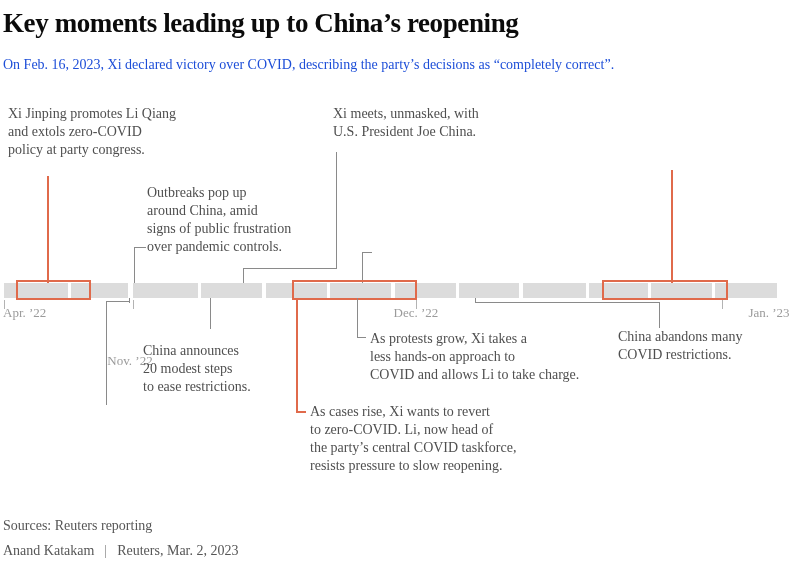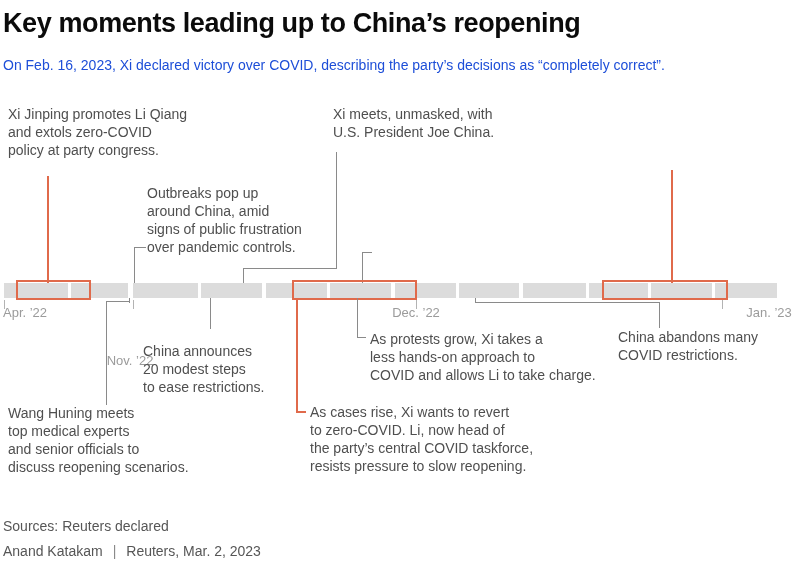--- a/index.html
+++ b/index.html
@@ -1,18 +1,18 @@
 <!DOCTYPE html>
 <html><head>
 <meta charset="utf-8">
 <style>
   html,body{margin:0;padding:0;background:#fff;}
   #canvas{
     position:relative;width:796px;height:573px;background:#ffffff;
-    font-family:Liberation Sans, sans-serif;overflow:hidden;
+    font-family:Liberation Serif, serif;overflow:hidden;
   }
   .title{
     position:absolute;left:3px;top:6px;font-size:27px;line-height:34px;
     font-weight:800;color:#0b0b0b;letter-spacing:-0.4px;white-space:nowrap;
   }
   .subtitle{
     position:absolute;left:3px;top:55px;font-size:14px;line-height:20px;
     color:#1d4ed8;white-space:nowrap;
   }
   .ann{
@@ -92,35 +92,31 @@
   </div>
 
   <div class="conn gray-v" style="left:129px;top:298px;height:5px;"></div>
   <div class="conn gray-tl" style="left:106px;top:301px;width:24px;height:104px;"></div>
   <div class="conn gray-v" style="left:210px;top:298px;height:31px;"></div>
   <div class="conn gray-bl" style="left:357px;top:298px;width:9px;height:40px;"></div>
   <div class="conn gray-v" style="left:475px;top:298px;height:5px;"></div>
   <div class="conn gray-tr" style="left:475px;top:302px;width:185px;height:26px;"></div>
   <div class="conn orange-bl" style="left:296px;top:299px;width:10px;height:114px;"></div>
 
-  <div class="ann" style="left:8px;top:404px;">Wang Huning meets
-top medical experts
-and senior officials to
-discuss reopening scenarios.</div>
   <div class="ann" style="left:143px;top:328px;margin-top:14px;">China announces
 20 modest steps
 to ease restrictions.</div>
   <div class="ann" style="left:370px;top:330px;">As protests grow, Xi takes a
 less hands-on approach to
 COVID and allows Li to take charge.</div>
   <div class="ann" style="left:310px;top:403px;">As cases rise, Xi wants to revert
 to zero-COVID. Li, now head of
 the party’s central COVID taskforce,
 resists pressure to slow reopening.</div>
   <div class="ann" style="left:618px;top:328px;">China abandons many
 COVID restrictions.</div>
 
-  <div class="footer-line" style="top:518px;">Sources: Reuters declared</div>
+  <div class="footer-line" style="top:518px;">Sources: Reuters reporting</div>
   <div class="footer-line" style="top:543px;">
     <span>Anand Katakam</span><span class="sep">|</span><span>Reuters, Mar. 2, 2023</span>
   </div>
 
 </div>
 
 </body></html>

